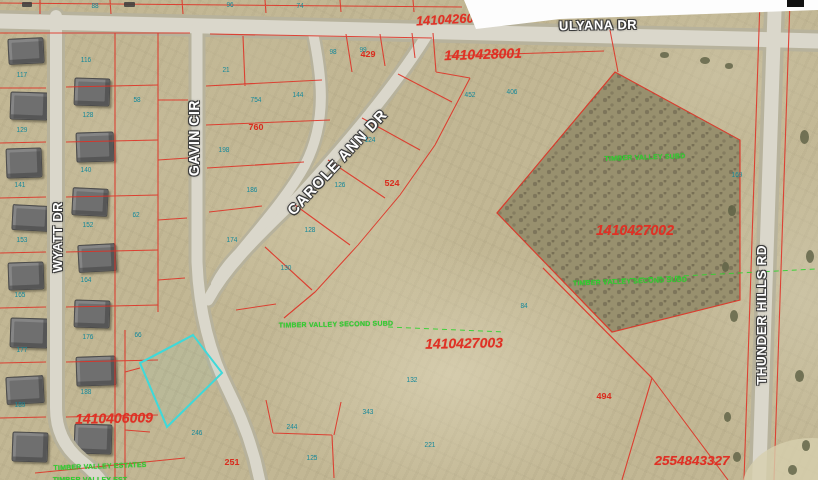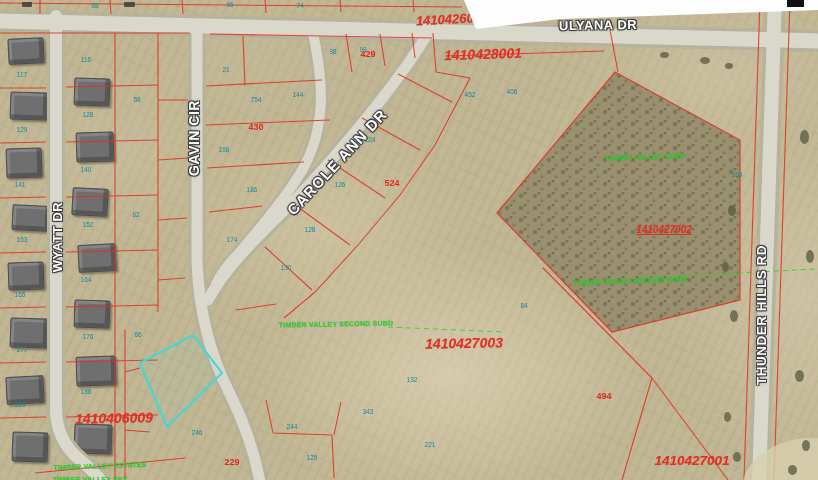--- a/index.html
+++ b/index.html
@@ -137,28 +137,28 @@
     </div>
 
   <div class="layer" id="labels-layer">
     <div class="lbl road-label" style="left:598px;top:25px;font-size:13px;transform:translate(-50%,-50%) rotate(-1deg);">ULYANA DR</div>
     <div class="lbl road-label" style="left:57px;top:237px;font-size:13px;transform:translate(-50%,-50%) rotate(-90deg);">WYATT DR</div>
     <div class="lbl road-label" style="left:194px;top:138px;font-size:14px;transform:translate(-50%,-50%) rotate(-90deg);">GAVIN CIR</div>
     <div class="lbl road-label" style="left:337px;top:162px;font-size:15px;letter-spacing:1px;transform:translate(-50%,-50%) rotate(-47deg);">CAROLE ANN DR</div>
     <div class="lbl road-label" style="left:762px;top:315px;font-size:13.5px;transform:translate(-50%,-50%) rotate(-90deg);">THUNDER HILLS RD</div>
   <div class="lbl red-id" style="left: 452px; top: 19px; font-size: 13px; transform: translate(-50%, -50%) rotate(-3deg);">1410426013</div>
       <div class="lbl red-id" style="left: 483px; top: 54px; font-size: 14px; transform: translate(-50%, -50%) rotate(-2deg);">1410428001</div>
-      <div class="lbl red-id" style="left: 664px; top: 230px; font-size: 10px; transform: translate(-50%, -50%) rotate(0deg); text-decoration: underline;">1410427002</div>
+      <div class="lbl red-id" style="left: 635px; top: 230px; font-size: 14px; transform: translate(-50%, -50%) rotate(0deg);">1410427002</div>
       <div class="lbl red-id" style="left: 464px; top: 343px; font-size: 14px; transform: translate(-50%, -50%) rotate(-1deg);">1410427003</div>
       <div class="lbl red-id" style="left: 114px; top: 418px; font-size: 14px; transform: translate(-50%, -50%) rotate(-1deg);">1410406009</div>
-      <div class="lbl red-id" style="left: 692px; top: 461px; font-size: 13.5px; transform: translate(-50%, -50%) rotate(0deg);">1410427001</div>
+      <div class="lbl red-id" style="left: 692px; top: 461px; font-size: 13.5px; transform: translate(-50%, -50%) rotate(0deg);">2554843327</div>
       <div class="lbl red-small" style="left: 368px; top: 54px; transform: translate(-50%, -50%) rotate(0deg);">429</div>
-      <div class="lbl red-small" style="left: 256px; top: 127px; transform: translate(-50%, -50%) rotate(0deg);">430</div>
+      <div class="lbl red-small" style="left: 256px; top: 127px; transform: translate(-50%, -50%) rotate(0deg);">760</div>
       <div class="lbl red-small" style="left: 392px; top: 183px; transform: translate(-50%, -50%) rotate(0deg);">524</div>
-      <div class="lbl red-small" style="left: 232px; top: 462px; transform: translate(-50%, -50%) rotate(0deg);">229</div>
+      <div class="lbl red-small" style="left: 232px; top: 462px; transform: translate(-50%, -50%) rotate(0deg);">251</div>
       <div class="lbl red-small" style="left: 604px; top: 396px; transform: translate(-50%, -50%) rotate(0deg);">494</div>
       <div class="lbl green-sub" style="left: 645px; top: 157px; transform: translate(-50%, -50%) rotate(-2deg);">TIMBER VALLEY SUBD</div>
       <div class="lbl green-sub" style="left: 630px; top: 281px; transform: translate(-50%, -50%) rotate(-2deg);">TIMBER VALLEY SECOND SUBD</div>
       <div class="lbl green-sub" style="left: 336px; top: 324px; transform: translate(-50%, -50%) rotate(-1deg);">TIMBER VALLEY SECOND SUBD</div>
       <div class="lbl green-sub" style="left: 100px; top: 466px; transform: translate(-50%, -50%) rotate(-2deg);">TIMBER VALLEY ESTATES</div>
       <div class="lbl green-sub" style="left: 90px; top: 479px; transform: translate(-50%, -50%) rotate(0deg);">TIMBER VALLEY EST</div>
       <div class="lbl teal-num" style="left: 22px; top: 75px; transform: translate(-50%, -50%) rotate(0deg);">117</div>
       <div class="lbl teal-num" style="left: 22px; top: 130px; transform: translate(-50%, -50%) rotate(0deg);">129</div>
       <div class="lbl teal-num" style="left: 20px; top: 185px; transform: translate(-50%, -50%) rotate(0deg);">141</div>
       <div class="lbl teal-num" style="left: 22px; top: 240px; transform: translate(-50%, -50%) rotate(0deg);">153</div>

